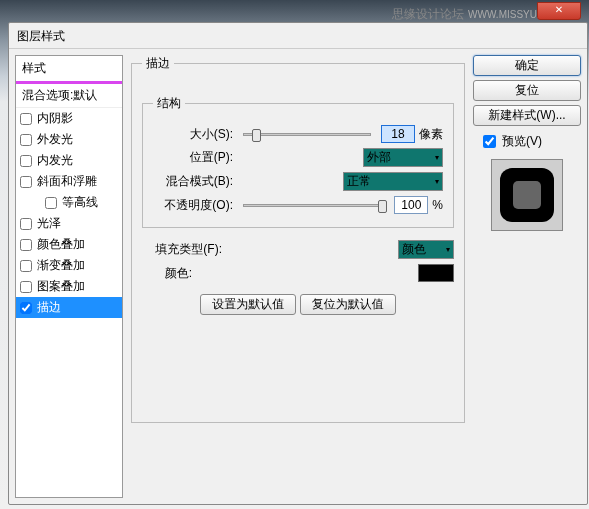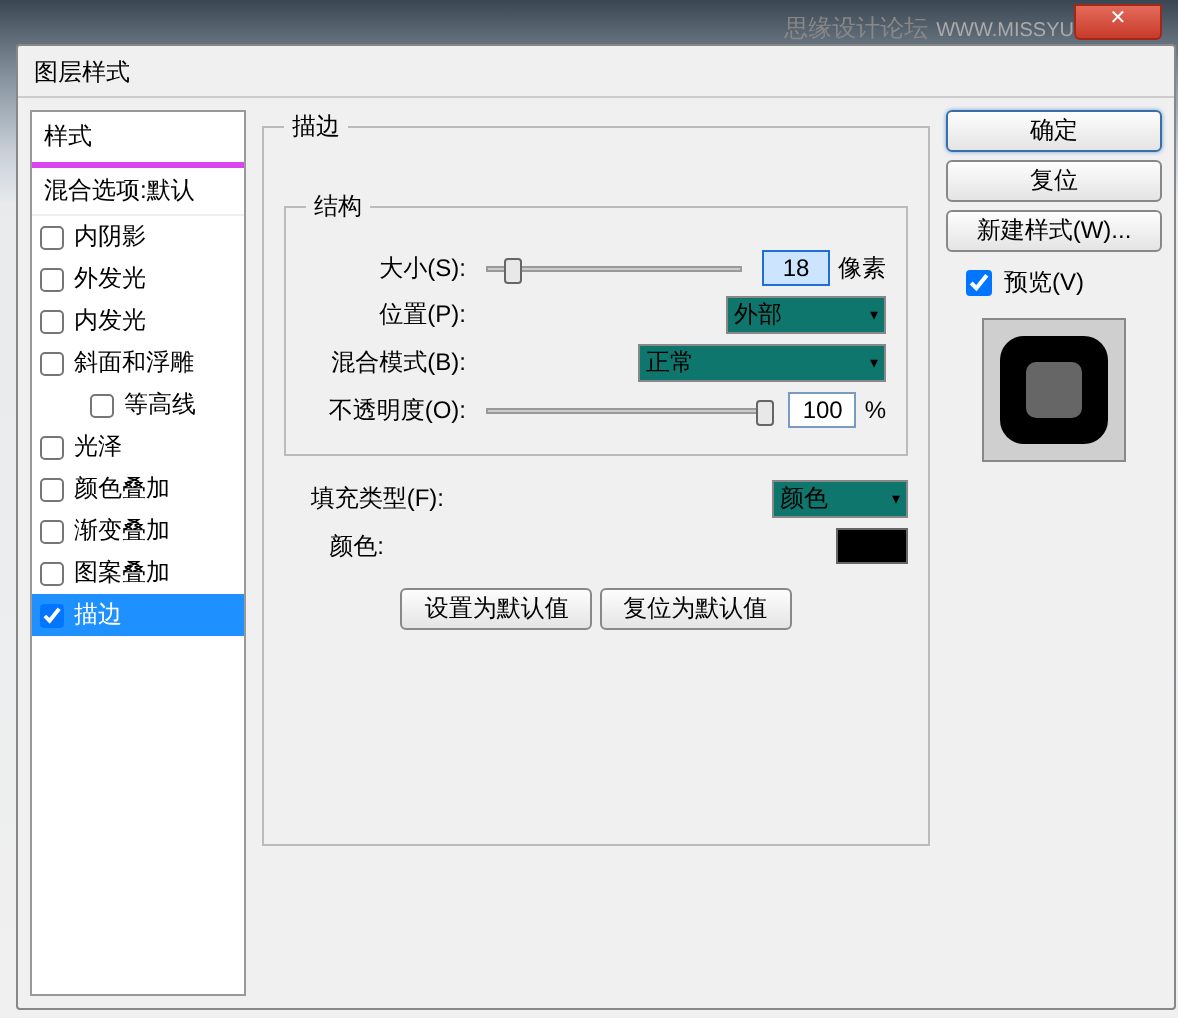--- a/index.html
+++ b/index.html
@@ -115,37 +115,37 @@
           </div>
           <div class="row">
             <span class="lbl">位置(P):</span>
             <div class="combo">
                 <span>外部</span>
                 <span class="arr">▾</span>
               </div>
           </div>
           <div class="row">
             <span class="lbl">混合模式(B):</span>
-            <div class="combo" style="width:124px">
+            <div class="combo" style="width:100px">
                 <span>正常</span>
                 <span class="arr">▾</span>
               </div>
           </div>
           <div class="row">
             <span class="lbl">不透明度(O):</span>
             <div class="slider">
                 <div class="thumb" style="left:96%"></div>
               </div>
             <input class="num-input" value="100" style="">
             <span>%</span>
           </div>
         </fieldset>
         <div class="row" style="margin-top:12px">
           <span class="lbl">填充类型(F):</span>
-          <div class="combo" style="width:68px">
+          <div class="combo" style="width:56px">
               <span>颜色</span>
               <span class="arr">▾</span>
             </div>
         </div>
         <div class="row">
           <span class="lbl" style="width:50px">颜色:</span>
           <span class="swatch" style="background:#000000"></span>
         </div>
         <div class="btn-row">
           <span class="btn">设置为默认值</span>

